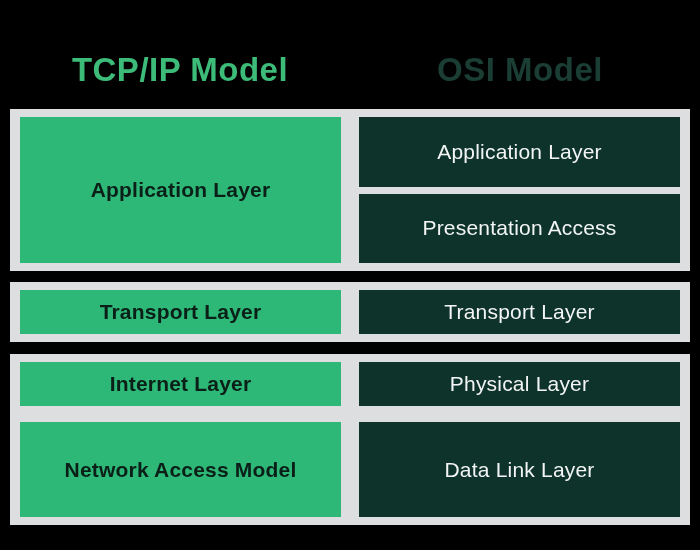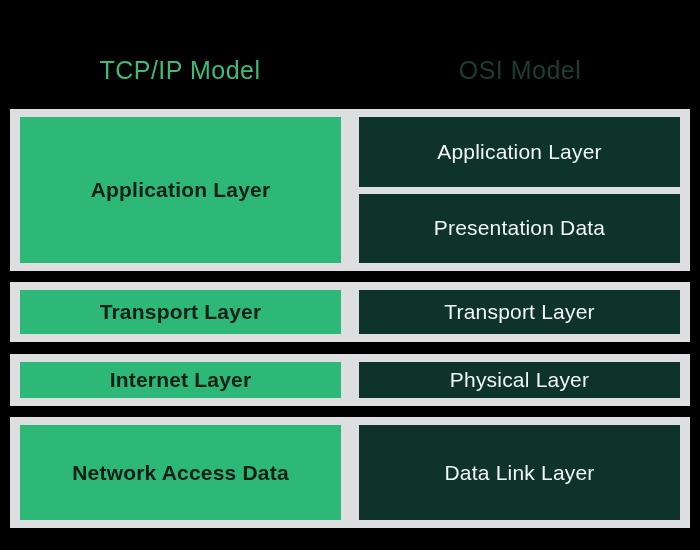--- a/index.html
+++ b/index.html
@@ -24,40 +24,40 @@
   
   .header {
     height: 109px;
     display: flex;
     align-items: center;
     padding: 30px 10px 0 10px;
   }
   .title {
     width: 50%;
     text-align: center;
-    font-size: 25px;
-    font-weight: 400;
+    font-size: 33px;
+    font-weight: 700;
     letter-spacing: 0.5px;
     line-height: 1.2;
   }
   .tcpip-title { color: var(--tcpip-title); }
   .osi-title   { color: var(--osi-title); }
 
   
   .panel {
     margin: 0 10px;
     background: var(--panel);
     padding: 8px 10px;
     display: flex;
     gap: 18px;
     align-items: stretch;
   }
   .panel-1 { height: 162px; margin-bottom: 11px; }
   .panel-2 { height: 60px;  margin-bottom: 12px; }
-  .panel-3 { height: 52px;  margin-bottom: 11px; }
+  .panel-3 { height: 60px;  margin-bottom: 0; }
   .panel-4 { height: 111px; }
 
   .green-box {
     flex: 1 1 0;
     background: var(--tcpip-box);
     color: var(--tcpip-text);
     display: flex;
     align-items: center;
     justify-content: center;
     font-size: 21px;
@@ -89,38 +89,38 @@
 
   <div class="header">
     <div class="title tcpip-title">TCP/IP Model</div>
     <div class="title osi-title">OSI Model</div>
   </div>
 
   <div class="panel panel-1">
     <div class="green-box">Application Layer</div>
     <div class="dark-col">
       <div class="dark-box">Application Layer</div>
-      <div class="dark-box">Presentation Data</div>
+      <div class="dark-box">Presentation Access</div>
     </div>
   </div>
 
   <div class="panel panel-2">
     <div class="green-box">Transport Layer</div>
     <div class="dark-col">
       <div class="dark-box">Transport Layer</div>
     </div>
   </div>
 
   <div class="panel panel-3">
     <div class="green-box">Internet Layer</div>
     <div class="dark-col">
       <div class="dark-box">Physical Layer</div>
     </div>
   </div>
 
   <div class="panel panel-4">
-    <div class="green-box">Network Access Data</div>
+    <div class="green-box">Network Access Model</div>
     <div class="dark-col">
       <div class="dark-box">Data Link Layer</div>
     </div>
   </div>
 
 </div>
 
 </body></html>

